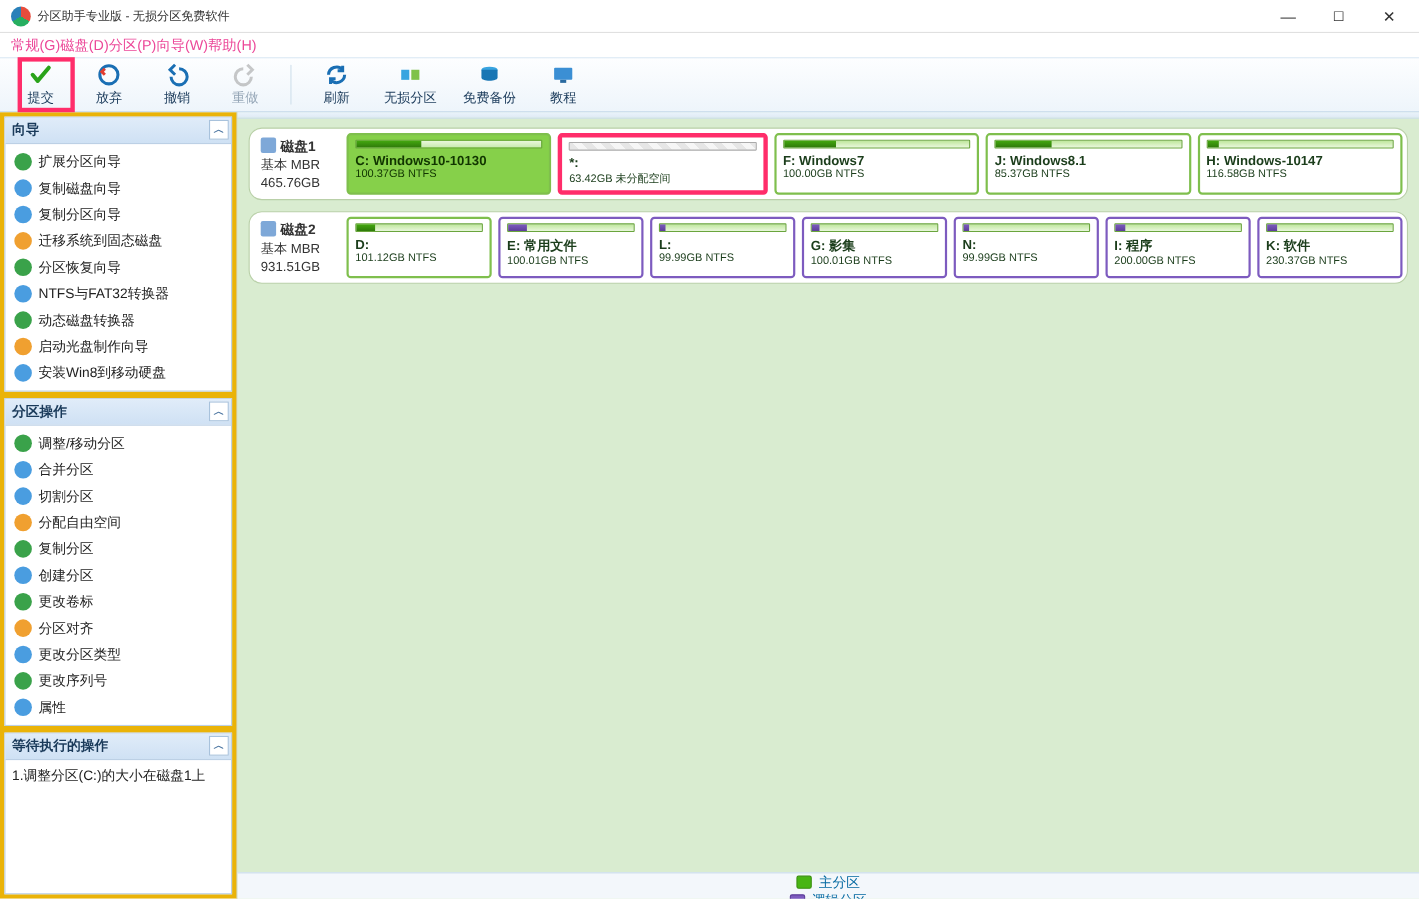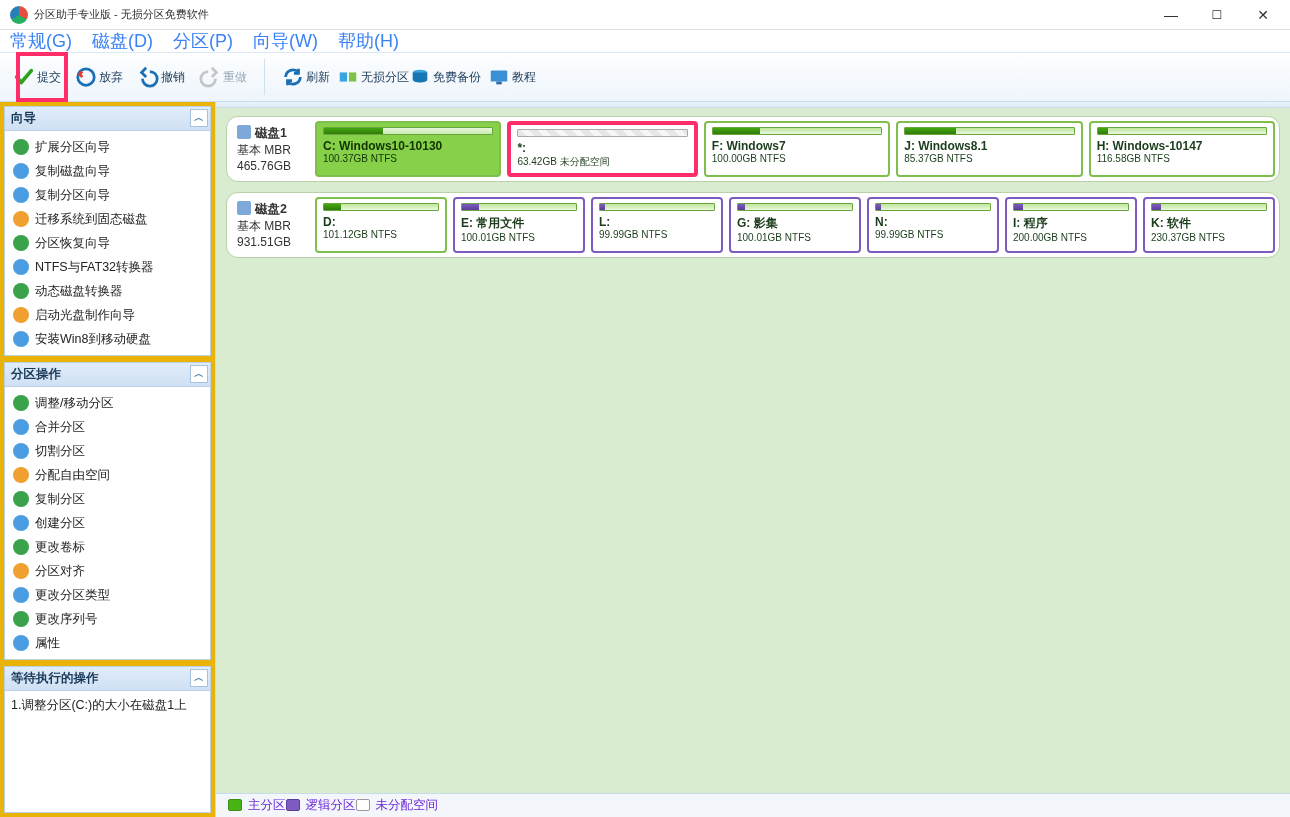--- a/index.html
+++ b/index.html
@@ -6,25 +6,25 @@
 html, body { width: 1290px; height: 817px; overflow: hidden; background: #fff; }
 
 
 .titlebar { height: 30px; display: flex; align-items: center; padding: 0 4px; border-bottom: 1px solid #e0e0e0; }
 .titlebar .app-icon { width: 18px; height: 18px; border-radius: 50%; background: conic-gradient(#e74c3c 0 120deg,#27ae60 120deg 240deg,#2980b9 240deg 360deg); margin: 0 6px; }
 .titlebar .title-text { font-size: 11px; color: #333; }
 .titlebar .win-controls { margin-left: auto; display: flex; }
 .titlebar .win-controls span { width: 46px; height: 30px; display: flex; align-items: center; justify-content: center; font-size: 14px; color:#333; }
 
 
-.menubar { height: 22px; display: flex; align-items: center; padding: 0 10px; gap: 20px; font-size: 18px; color:#3b82f6; }
+.menubar { height: 22px; display: flex; align-items: center; padding: 0 10px; font-size: 13px; color:#ec4899; }
 
 
 .toolbar { height: 50px; background: linear-gradient(#fdfeff,#eef5fb); border-top:1px solid #dbe9f4; border-bottom:1px solid #c9dceb; display:flex; align-items:center; padding: 0 6px; position: relative; }
-.tool-btn { width: 62px; height: 48px; display:flex; flex-direction:row; align-items:center; justify-content:center; gap:2px; font-size:12px; color:#1a3a5a; position:relative; }
+.tool-btn { width: 62px; height: 48px; display:flex; flex-direction:column; align-items:center; justify-content:center; gap:2px; font-size:12px; color:#1a3a5a; position:relative; }
 .tool-btn.disabled { opacity: .45; }
 .tool-btn .ticon { width:22px; height:22px; }
 .tool-sep { width:1px; height:36px; background:#cfdfeb; margin: 0 10px; }
 
 .highlight-red { position:absolute; border:4px solid #ff2d6a; pointer-events:none; z-index:50; }
 
 
 .main { display:flex; height: calc(817px - 30px - 22px - 50px); }
 
 .sidebar { width: 216px; background:#eab308; border-right:1px solid #c9dceb; display:flex; flex-direction:column; padding:4px; gap:6px; }
@@ -50,21 +50,21 @@
 .part.sel .bar { background:linear-gradient(#e9f7dc,#c9eab0); }
 .part.unalloc { border-color:#bbb; }
 .part.unalloc .bar{ border-color:#aaa; background:repeating-linear-gradient(45deg,#e6e6e6 0 6px,#f6f6f6 6px 12px); }
 .part.purple-bar .bar .fill{ background:linear-gradient(#7d5bbf,#5c3d99); }
 .part-name { font-weight:bold; font-size:12px; white-space:nowrap; overflow:hidden; text-overflow:ellipsis; }
 .part-sub { font-size:10px; white-space:nowrap; }
 
 .red-box { border:4px solid #ff2d6a !important; }
 
 
-.statusbar { height:24px; background:#f3f7fb; border-top:1px solid #c9dceb; display:flex; align-items:center; padding:0 12px; font-size:12.5px; color:#6d28d9; }
+.statusbar { height:24px; background:#f3f7fb; border-top:1px solid #c9dceb; display:flex; align-items:center; padding:0 12px; font-size:12.5px; color:#0369a1;flex-direction:column; }
 .legend-swatch { width:14px; height:12px; display:inline-block; border:1px solid #888; margin-right:6px; vertical-align:-2px; border-radius:2px; }
 .sw-green{ background:#49b514; border-color:#3a900f; }
 .sw-purple{ background:#7d5bbf; border-color:#5c3d99; }
 .sw-empty{ background:#fff; border-color:#999; }
 
 
 svg { display:block; }
 </style>
 </head>
 <body>

